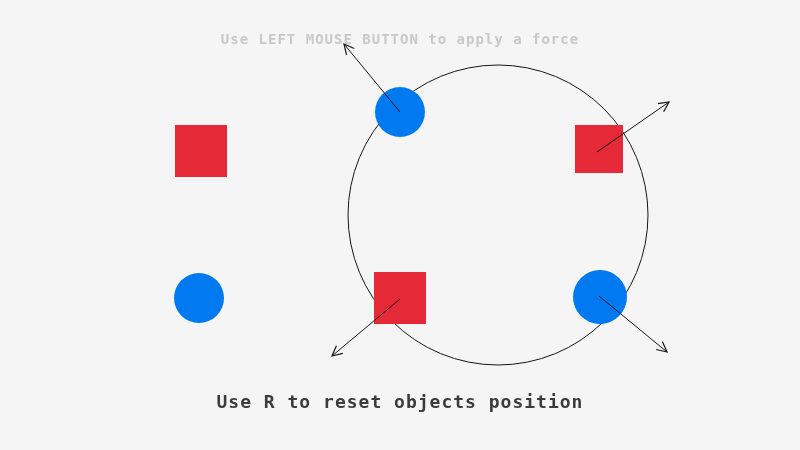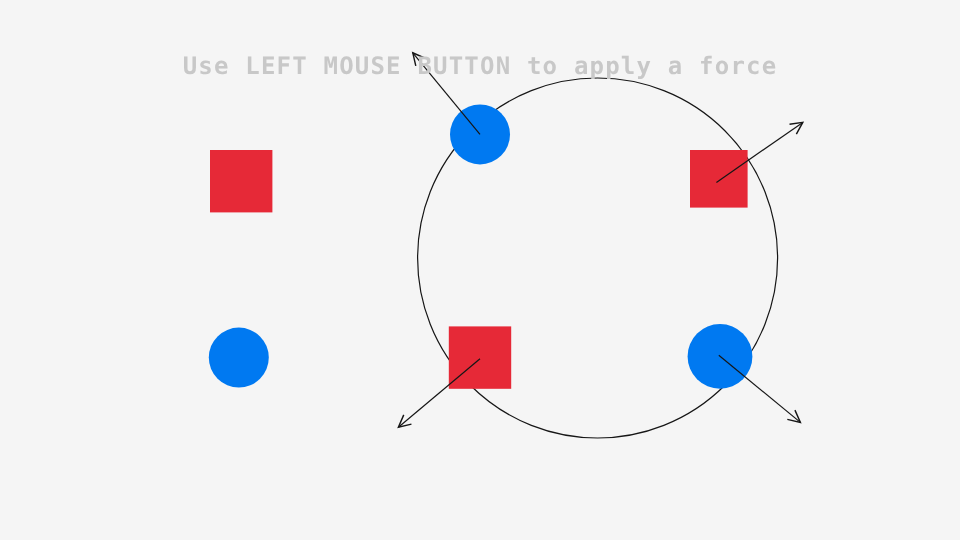--- a/index.html
+++ b/index.html
@@ -8,21 +8,21 @@
     background: #f5f5f5;
     font-family: "DejaVu Sans Mono", monospace;
   }
   .stage { position: relative; width: 800px; height: 450px; }
   #scene { position: absolute; left: 0; top: 0; width: 800px; height: 450px; }
   .hint {
     position: absolute; left: 0; width: 100%;
     text-align: center; font-weight: bold; letter-spacing: 1px;
     user-select: none; pointer-events: none;
   }
-  .hint.top { top: 43px; font-size: 20px; }
+  .hint.top { top: 31px; font-size: 14px; }
   .hint.bottom { top: 391px; font-size: 18px; }
 </style>
 </head>
 <body style="background: rgb(245, 245, 245);">
 
 <div class="stage">
   <svg id="scene" viewBox="0 0 800 450">
       <defs>
         <marker id="arrowhead" markerWidth="16" markerHeight="16" refX="12" refY="7" orient="auto" markerUnits="userSpaceOnUse">
           <path d="M2,2 L12,7 L2,12" fill="none" stroke="#161616" stroke-width="1.2"></path>
@@ -34,13 +34,14 @@
       <rect x="374" y="272" width="52" height="52" fill="#e62937"></rect>
       <circle cx="400" cy="112" r="25" fill="#0079f1"></circle>
       <circle cx="199" cy="298" r="25" fill="#0079f1"></circle>
       <circle cx="600" cy="297" r="27" fill="#0079f1"></circle>
       <line x1="400" y1="112" x2="344" y2="44" stroke="#161616" stroke-width="1" marker-end="url(#arrowhead)"></line>
       <line x1="597" y1="152" x2="669" y2="102" stroke="#161616" stroke-width="1" marker-end="url(#arrowhead)"></line>
       <line x1="400" y1="299" x2="332" y2="356" stroke="#161616" stroke-width="1" marker-end="url(#arrowhead)"></line>
       <line x1="599" y1="296" x2="667" y2="352" stroke="#161616" stroke-width="1" marker-end="url(#arrowhead)"></line>
     </svg>
   <div class="hint top" style="color: rgb(200, 200, 200);">Use LEFT MOUSE BUTTON to apply a force</div>
+  <div class="hint bottom" style="color: rgb(60, 60, 60);">Use R to reset objects position</div>
 </div>
 
 </body></html>

